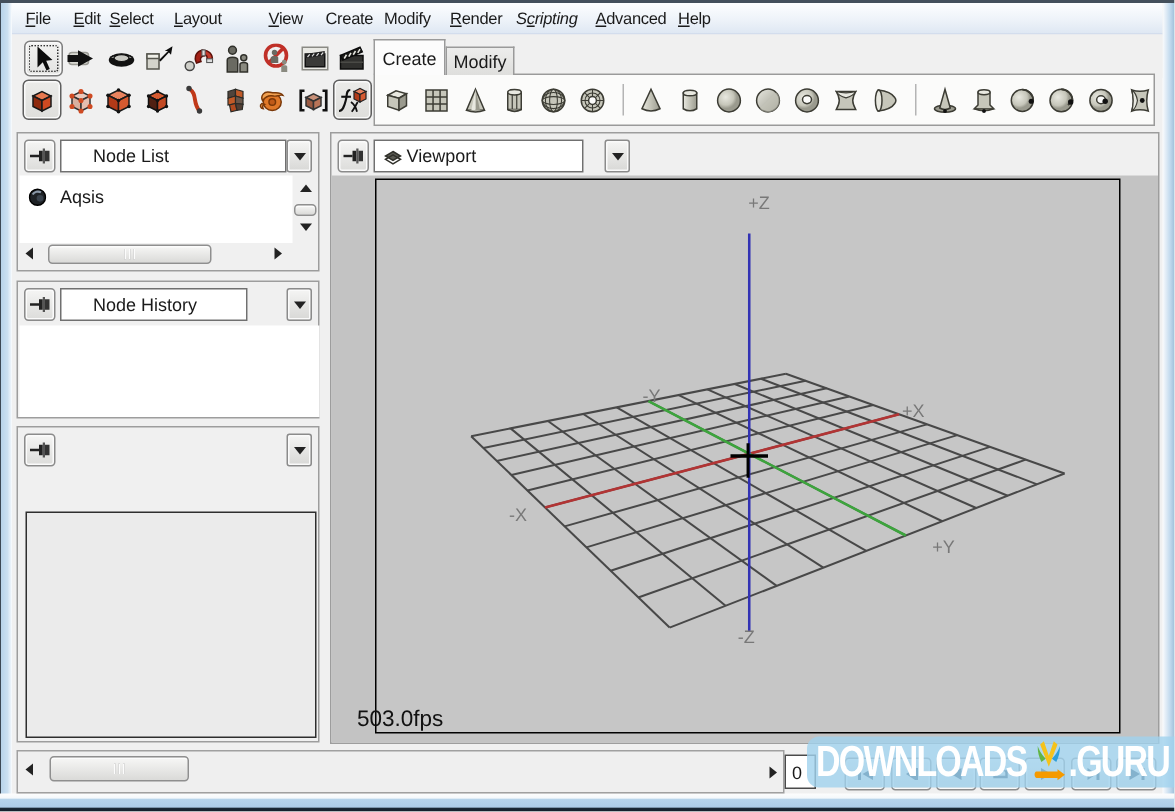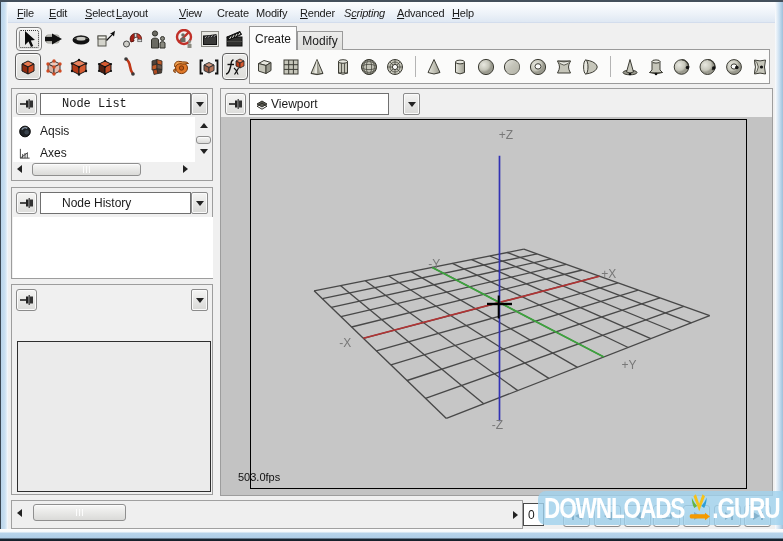--- a/index.html
+++ b/index.html
@@ -72,21 +72,21 @@
   .grip i { display:block; width:1px; height:7px; background:#8a8a8a; border-right:1px solid #fcfcfc; }
 
   
   #props-box { left:5px; top:56px; width:194px; height:151px; background:#ebebeb; border:1px solid #2e2e2e; }
 
   
   #viewport-panel { left:220px; top:88px; width:553px; height:408px; }
   #viewport-content { position:absolute; left:0; top:28px; width:551px; height:378px; background:#c3c3c3; }
   #viewport-canvas { position:absolute; left:29px; top:2px; width:497px; height:370px;
                      background:#c6c6c6; border:1px solid #000; }
-  #fps-label { position:absolute; left:17px; top:354px; font-size:11px; color:#111; z-index:5; }
+  #fps-label { position:absolute; left:17px; top:354px; font-size:15px; color:#111; z-index:5; }
 
   
   #timeline-track { left:11px; top:500px; width:512px; height:29px; border:1px solid #a0a0a0; background:#efefef; }
   #frame-entry { left:523px; top:503px; width:21px; height:23px; background:#fff; border:1px solid #4a4a4a;
                  font-size:12px; display:flex; align-items:center; padding-left:4px; }
   .play-btn { position:absolute; top:505px; width:27px; height:22px; border:1px solid #8b8b8b; border-radius:3px;
               background:linear-gradient(#f4f4f3,#dcdcda); box-shadow:inset 0 0 0 1px #fafafa;
               display:flex; align-items:center; justify-content:center; }
 
   
@@ -100,21 +100,21 @@
 <body>
 
 <div class="abs" id="frame-top"></div>
 <div class="abs" id="frame-left"></div>
 <div class="abs" id="frame-right"></div>
 <div class="abs" id="frame-bottom"></div>
 
 <div class="abs" id="menubar">
     <div class="menu-item" style="left: 9px;"><u>F</u>ile</div>
     <div class="menu-item" style="left: 41px;"><u>E</u>dit</div>
-    <div class="menu-item" style="left: 77px;"><u>S</u>elect</div>
+    <div class="menu-item" style="left: 65px;"><u>S</u>elect</div>
     <div class="menu-item" style="left: 108px;"><u>L</u>ayout</div>
     <div class="menu-item" style="left: 171px;"><u>V</u>iew</div>
     <div class="menu-item" style="left: 209px;">Create</div>
     <div class="menu-item" style="left: 248px;">Modify</div>
     <div class="menu-item" style="left: 292px;"><u>R</u>ender</div>
     <div class="menu-item" style="left: 336px; font-style: italic;">S<u>c</u>ripting</div>
     <div class="menu-item" style="left: 389px;"><u>A</u>dvanced</div>
     <div class="menu-item" style="left: 444px;"><u>H</u>elp</div>
   </div>
 
@@ -594,52 +594,37 @@
     <div class="pin-button" style="left: 4px; top: 4px;">
       <span style="display: inline-flex; align-items: center; justify-content: center;">
         <svg width="16" height="16" viewBox="0 0 16 16">
           <line x1="1" y1="8" x2="7" y2="8" stroke="#222" stroke-width="1.6"></line>
           <rect x="7" y="4.5" width="2.5" height="7" fill="#222"></rect>
           <rect x="9.5" y="3" width="1.5" height="10" fill="#555"></rect>
           <rect x="11" y="4.5" width="3" height="7" fill="#333"></rect>
         </svg>
       </span>
     </div>
-    <div class="combo" style="left: 28px; top: 4px; width: 151px; height: 22px; font-family: Liberation Mono, monospace;">
+    <div class="combo" style="left: 28px; top: 4px; width: 151px; height: 22px;">
       <span class="combo-label">Node List</span>
     </div>
     <div class="combo-btn" style="top: 4px; width: 17px; height: 22px; left: 179px;">
       <span class="arrow-down"></span>
     </div>
     <div class="list-box" style="left: 1px; top: 28px; width: 182px; height: 45px;">
       <div class="list-row" style="top: 3px; width: 100%; text-align: right;">
         <span class="li-icon " style="display: inline-flex; align-items: center; justify-content: center; margin-left: 6px;">
           <svg width="13" height="13" viewBox="0 0 13 13">
             <circle cx="6.5" cy="6.5" r="5.8" fill="#1e2226" stroke="#000"></circle>
             <path d="M3 4.5 A 4.5 4.5 0 0 1 9 3" fill="none" stroke="#8a98a8" stroke-width="1.6"></path>
             <circle cx="8.3" cy="7.3" r="2.4" fill="#39424c"></circle>
           </svg>
         </span>
         <span class="li-label">Aqsis</span>
       </div>
-      <div class="list-row" style="top: 25px; width: 100%;">
-        <span class="li-icon " style="display: inline-flex; align-items: center; justify-content: center; margin-left: 6px;">
-          <svg width="13" height="13" viewBox="0 0 13 13">
-            <g stroke="#3a3a3a" stroke-width="1">
-              <line x1="1.5" y1="11.5" x2="11.5" y2="11.5"></line>
-              <line x1="1.5" y1="11.5" x2="1.5" y2="1.5"></line>
-              <line x1="1.5" y1="11.5" x2="9.5" y2="5.5"></line>
-              <line x1="4" y1="11.5" x2="4" y2="7"></line>
-              <line x1="6.5" y1="11.5" x2="6.5" y2="6"></line>
-              <line x1="9" y1="11.5" x2="9" y2="5.8"></line>
-            </g>
-          </svg>
-        </span>
-        <span class="li-label">Axes</span>
-      </div>
     </div>
     <div style="position: absolute; left: 188px; top: 34px;">
       <span class="arrow-up"></span>
     </div>
     <div class="scroll-thumb" style="position: absolute; left: 184px; top: 47px; width: 15px; height: 8px;"></div>
     <div style="position: absolute; left: 188px; top: 60px;">
       <span class="arrow-down"></span>
     </div>
     <div style="position: absolute; left: 5px; top: 76px;">
       <span class="arrow-left"></span>
@@ -659,21 +644,21 @@
     <div class="pin-button" style="left: 4px; top: 4px;">
       <span style="display: inline-flex; align-items: center; justify-content: center;">
         <svg width="16" height="16" viewBox="0 0 16 16">
           <line x1="1" y1="8" x2="7" y2="8" stroke="#222" stroke-width="1.6"></line>
           <rect x="7" y="4.5" width="2.5" height="7" fill="#222"></rect>
           <rect x="9.5" y="3" width="1.5" height="10" fill="#555"></rect>
           <rect x="11" y="4.5" width="3" height="7" fill="#333"></rect>
         </svg>
       </span>
     </div>
-    <div class="combo" style="left: 28px; top: 4px; width: 151px; height: 22px;">
+    <div class="combo" style="left: 28px; top: 4px; width: 125px; height: 22px;">
       <span class="combo-label">Node History</span>
     </div>
     <div class="combo-btn" style="top: 4px; width: 17px; height: 22px; left: 179px;">
       <span class="arrow-down"></span>
     </div>
     <div class="list-box" style="left: 1px; top: 29px; width: 200px; height: 61px;"></div>
   </div>
 <div class="panel" id="panel-node-properties" style="left:11px; top:284px; width:202px; height:211px;">
     <div class="pin-button" style="left: 4px; top: 4px;">
       <span style="display: inline-flex; align-items: center; justify-content: center;">

